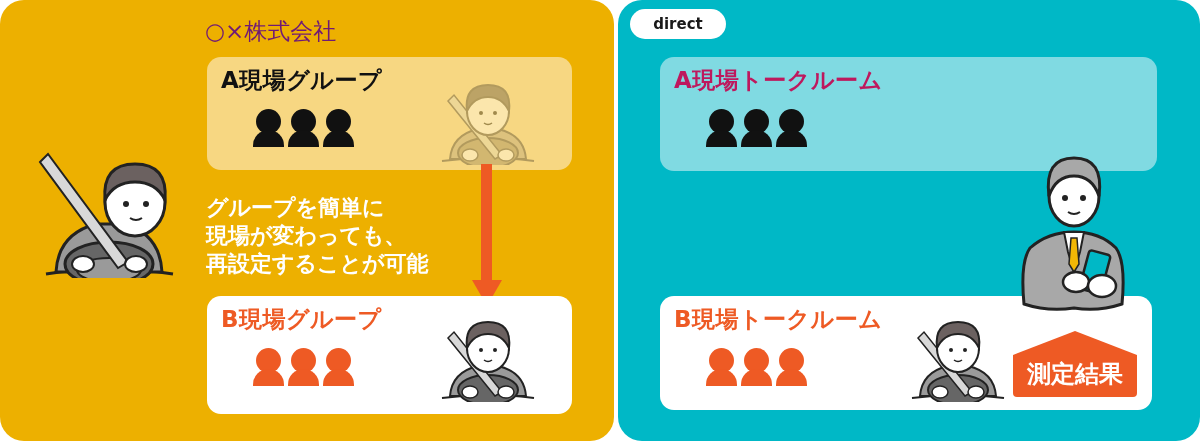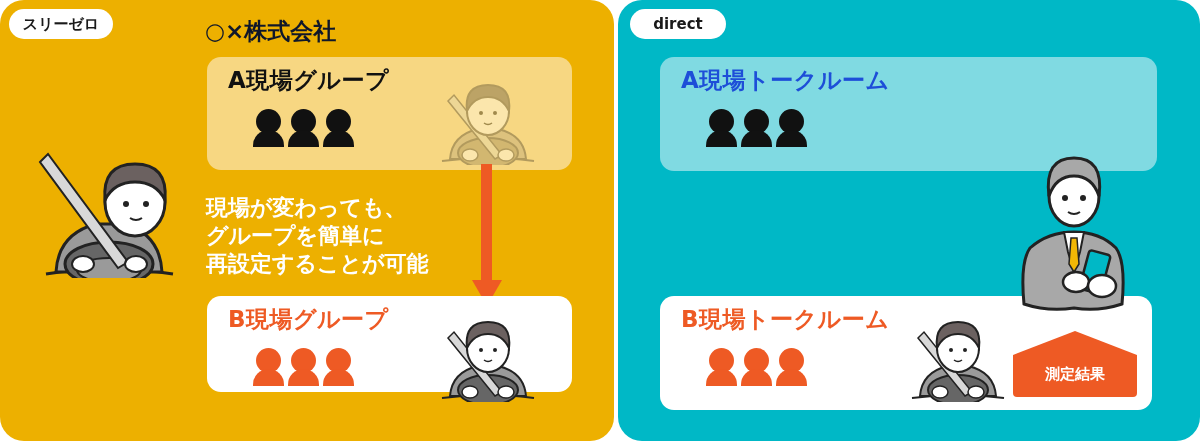--- a/index.html
+++ b/index.html
@@ -4,39 +4,38 @@
 <style>
   html, body { margin:0; padding:0; background:#ffffff; }
   body { width:1200px; height:441px; position:relative; overflow:hidden;
          font-family:"DejaVu Sans", "Liberation Sans", sans-serif; }
   .panel { position:absolute; top:0; height:441px; border-radius:24px; }
   .panel-left { left:0; width:614px; background:#EDB000; }
   .panel-right { left:618px; width:582px; background:#00B8C6; }
   .pill { position:absolute; background:#fff; border-radius:16px; height:30px;
           font-size:15px; font-weight:bold; color:#1a1a1a; line-height:30px; text-align:center; }
   .box { position:absolute; border-radius:14px; }
-  .box-title { position:absolute; left:14px; top:8px; font-size:23px; font-weight:bold; white-space:nowrap; letter-spacing:0.5px;margin-left:7px; }
+  .box-title { position:absolute; left:14px; top:8px; font-size:23px; font-weight:bold; white-space:nowrap; letter-spacing:0.5px; }
   .people { position:absolute; display:flex; gap:4px; }
   .person { width:31px; height:38px; position:relative; }
   .person .head { position:absolute; left:3px; top:0; width:25px; height:25px; border-radius:50%; }
   .person .body { position:absolute; left:0; top:21px; width:31px; height:17px; border-radius:16px 16px 0 0; }
   .caption { position:absolute; color:#fff; font-size:22px; font-weight:bold; line-height:28px; white-space:nowrap; }
   .arrow-shaft { position:absolute; background:#EE5A24; }
   .arrow-head { position:absolute; width:0; height:0; border-left:15px solid transparent; border-right:15px solid transparent; border-top:26px solid #EE5A24; }
   .badge { position:absolute; }
-  .badge-label { position:absolute; left:0; top:21px; width:124px; height:44px; line-height:44px; text-align:center; color:#fff; font-size:15px; font-weight:bold; }
+  .badge-label { position:absolute; left:0; top:21px; width:124px; height:44px; line-height:44px; text-align:center; color:#fff; font-size:24px; font-weight:bold; }
   svg { display:block; }
 </style>
 </head>
 <body>
 
 <div class="panel panel-left">
-  <div class="pill" style="left:9px;top:9px;width:104px;">スリーゼロ</div>
-
-  <div style="position:absolute;left:205px;top:16px;font-size:23px;font-weight:bold;color:#0f172a;white-space:nowrap;">○×株式会社</div>
+
+  <div style="position:absolute;left:205px;top:16px;font-size:23px;font-weight:normal;color:#701a75;white-space:nowrap;">○×株式会社</div>
 
   <div style="position:absolute;left:38px;top:152px;">
     <svg width="140" height="126" viewBox="0 0 140 126">
       <path d="M8 122 Q70 112 135 122" stroke="#222" stroke-width="3" fill="none"></path>
       <path d="M18 120 Q20 82 58 72 L86 72 Q122 82 124 120 Z" fill="#9a9a9a" stroke="#222" stroke-width="3"></path>
       <ellipse cx="71" cy="112" rx="44" ry="22" fill="#666" stroke="#222" stroke-width="3"></ellipse>
       <ellipse cx="71" cy="118" rx="32" ry="12" fill="#9a9a9a" stroke="#222" stroke-width="2"></ellipse>
       <polygon points="2,10 10,2 90,110 80,116" fill="#d8d8d8" stroke="#222" stroke-width="2"></polygon>
       <ellipse cx="45" cy="112" rx="11" ry="8" fill="#fff" stroke="#222" stroke-width="2"></ellipse>
       <ellipse cx="98" cy="112" rx="11" ry="8" fill="#fff" stroke="#222" stroke-width="2"></ellipse>
@@ -75,31 +74,31 @@
         <ellipse cx="48" cy="32" rx="21" ry="24" fill="#fff4d0" stroke="#7a6a40" stroke-width="2"></ellipse>
         <path d="M27 32 Q24 6 48 6 Q72 6 69 32 Q62 18 48 18 Q34 18 27 32 Z" fill="#8d7a50" stroke="#7a6a40" stroke-width="2"></path>
         <circle cx="41" cy="34" r="2" fill="#5a4a20"></circle>
           <circle cx="55" cy="34" r="2" fill="#5a4a20"></circle>
         <path d="M44 44 Q48 47 52 44" stroke="#5a4a20" stroke-width="1.5" fill="none"></path>
       </svg>
     </div>
   </div>
 
   <div class="caption" style="left:206px;top:194px;">
+    <div>グループを簡単に</div>
     <div>現場が変わっても、</div>
-    <div>グループを簡単に</div>
     <div>再設定することが可能</div>
   </div>
 
   <div>
     <div class="arrow-shaft" style="left:481px;top:164px;width:11px;height:118px;"></div>
     <div class="arrow-head" style="left:472px;top:280px;"></div>
   </div>
 
-  <div class="box" style="left:207px;top:296px;width:365px;height:96px;background:#fff;">
+  <div class="box" style="left:207px;top:296px;width:365px;height:118px;background:#fff;">
     <div class="box-title" style="color:#EE5A24;">B現場グループ</div>
     <div class="people" style="left:46px;top:52px;">
       <div class="person">
           <div class="head" style="background:#EE5A24"></div>
           <div class="body" style="background:#EE5A24"></div>
         </div>
       <div class="person">
           <div class="head" style="background:#EE5A24"></div>
           <div class="body" style="background:#EE5A24"></div>
         </div>
@@ -123,21 +122,21 @@
         <path d="M44 44 Q48 47 52 44" stroke="#222" stroke-width="1.5" fill="none"></path>
       </svg>
     </div>
   </div>
 </div>
 
 <div class="panel panel-right">
   <div class="pill" style="left:12px;top:9px;width:96px;">direct</div>
 
   <div class="box" style="left:42px;top:57px;width:497px;height:114px;background:#80DAE2;">
-    <div class="box-title" style="color:#1d4ed8;">A現場トークルーム</div>
+    <div class="box-title" style="color:#be185d;">A現場トークルーム</div>
     <div class="people" style="left:46px;top:52px;">
       <div class="person">
           <div class="head" style="background:#111"></div>
           <div class="body" style="background:#111"></div>
         </div>
       <div class="person">
           <div class="head" style="background:#111"></div>
           <div class="body" style="background:#111"></div>
         </div>
       <div class="person">

